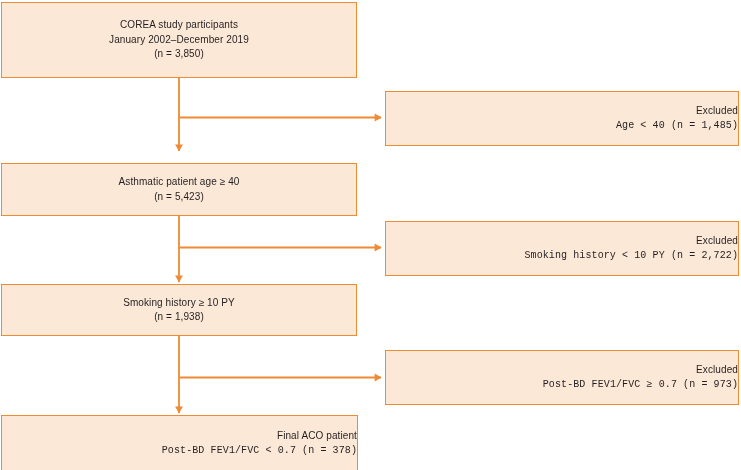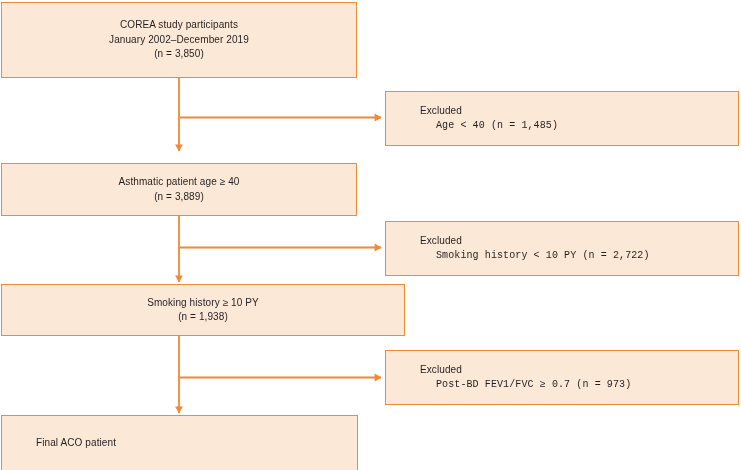--- a/index.html
+++ b/index.html
@@ -33,37 +33,37 @@
     font-size: 10px;
     line-height: 1.45;
     letter-spacing: 0.1px;
     color: #231f20;
   }
   .node.centered {
     align-items: center;
     text-align: center;
   }
   .node.lefted {
-    align-items: flex-start;
+    align-items: flex-end;
     text-align: left;
     padding-left: 34px;
   }
   .node-line {
     white-space: nowrap;
     display: block;
   }
   .node-line.indent {
     padding-left: 16px;
     font-family: Liberation Mono, monospace;
   }
 
   
   #node-main-0 { left: 1px;   top: 2px;   width: 356px; height: 76px; }
   #node-main-1 { left: 1px;   top: 153px; width: 356px; height: 53px; margin-top: 10px; }
-  #node-main-2 { left: 1px;   top: 284px; width: 404px; height: 52px; }
+  #node-main-2 { left: 1px;   top: 284px; width: 356px; height: 52px; }
   #node-main-3 { left: 1px;   top: 415px; width: 357px; height: 57px; }
 
   
   #node-exc-0 { left: 385px; top: 91px;  width: 354px; height: 55px; }
   #node-exc-1 { left: 385px; top: 221px; width: 354px; height: 55px; }
   #node-exc-2 { left: 385px; top: 350px; width: 354px; height: 55px; }
 
   #node-main-3 .node-line.indent { padding-left: 18px; }
 </style>
 </head>
@@ -102,30 +102,31 @@
 </svg>
 
 <div class="node centered" id="node-main-0">
   <span class="node-line">COREA study participants</span>
   <span class="node-line">January 2002–December 2019</span>
   <span class="node-line">(n = 3,850)</span>
 </div>
 
 <div class="node centered" id="node-main-1">
   <span class="node-line">Asthmatic patient age ≥ 40</span>
-  <span class="node-line">(n = 3,889)</span>
+  <span class="node-line">(n = 5,423)</span>
 </div>
 
 <div class="node centered" id="node-main-2">
   <span class="node-line">Smoking history ≥ 10 PY</span>
   <span class="node-line">(n = 1,938)</span>
 </div>
 
 <div class="node lefted" id="node-main-3">
   <span class="node-line">Final ACO patient</span>
+  <span class="node-line indent">Post-BD FEV1/FVC &lt; 0.7 (n = 378)</span>
 </div>
 
 <div class="node lefted" id="node-exc-0">
   <span class="node-line">Excluded</span>
   <span class="node-line indent">Age &lt; 40 (n = 1,485)</span>
 </div>
 
 <div class="node lefted" id="node-exc-1">
   <span class="node-line">Excluded</span>
   <span class="node-line indent">Smoking history &lt; 10 PY (n = 2,722)</span>

